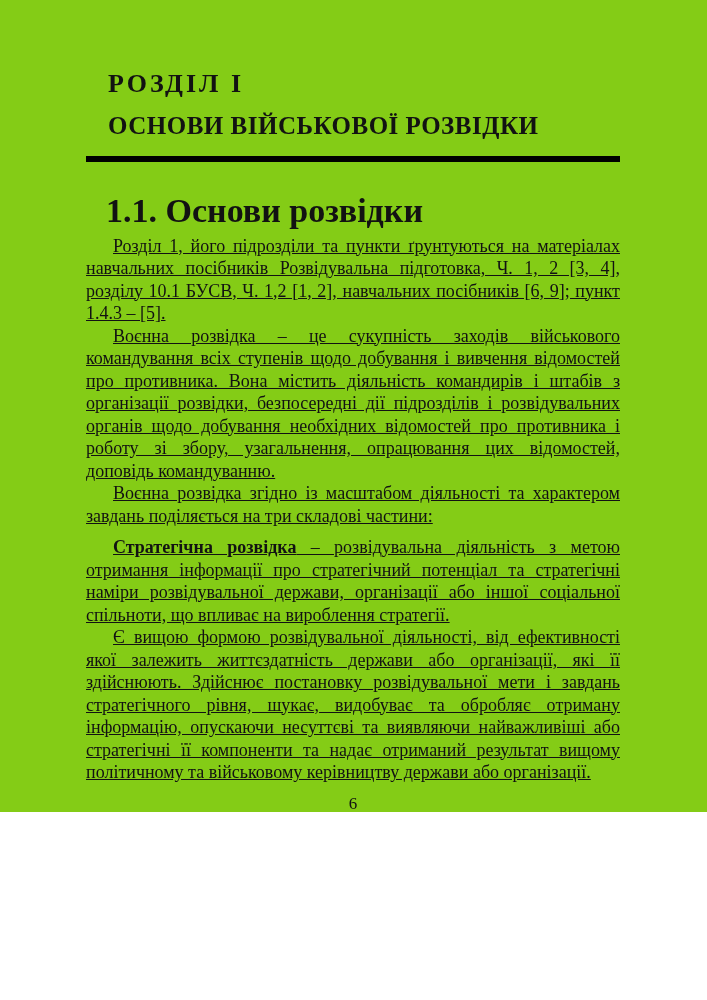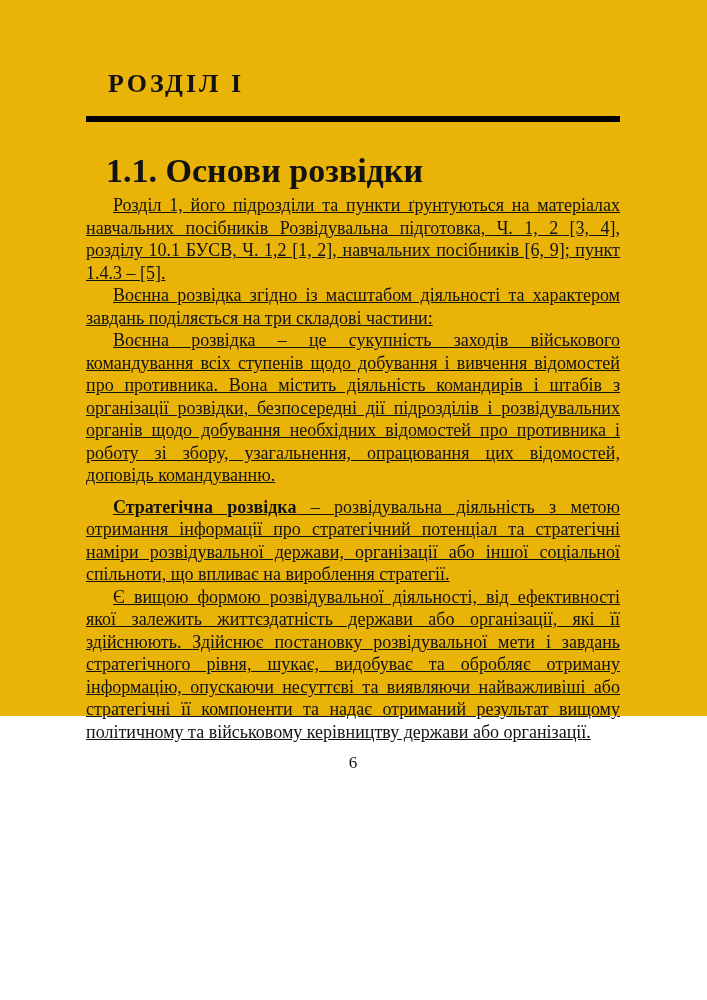--- a/index.html
+++ b/index.html
@@ -11,23 +11,23 @@
     width: 707px;
     height: 1000px;
     font-family: "Liberation Serif", serif;
     color: #121212;
     position: relative;
     overflow: hidden;
   }
   .page {
     box-sizing: border-box;
     width: 707px;
-    height: 716px;
+    height: 812px;
     padding: 68px 87px 16px 86px;
-    background: #eab308;
+    background: #84cc16;
   }
   .chapter-kicker {
     font-size: 26px;
     font-weight: bold;
     letter-spacing: 3px;
     margin: 0 0 0 22px;
     line-height: 1.25;
   }
   .chapter-title {
     font-size: 25px;
@@ -80,32 +80,33 @@
     line-height: 1;
   }
 </style>
 </head>
 <body>
 
 <div class="page">
 
   <div class="chapter-kicker">РОЗДІЛ І</div>
 
+  <div class="chapter-title">ОСНОВИ ВІЙСЬКОВОЇ РОЗВІДКИ</div>
 
   <div class="chapter-rule"></div>
 
   <div class="section-title">1.1. Основи розвідки</div>
 
   <div class="body-text">
 
     <p>Розділ 1, його підрозділи та пункти ґрунтуються на матеріалах навчальних посібників Розвідувальна підготовка, Ч. 1, 2 [3, 4], розділу 10.1 БУСВ, Ч. 1,2 [1, 2], навчальних посібників [6, 9]; пункт 1.4.3 – [5].</p>
 
+    <p>Воєнна розвідка – це сукупність заходів військового командування всіх ступенів щодо добування і вивчення відомостей про противника. Вона містить діяльність командирів і штабів з організації розвідки, безпосередні дії підрозділів і розвідувальних органів щодо добування необхідних відомостей про противника і роботу зі збору, узагальнення, опрацювання цих відомостей, доповідь командуванню.</p>
+
     <p>Воєнна розвідка згідно із масштабом діяльності та характером завдань поділяється на три складові частини:</p>
-
-    <p>Воєнна розвідка – це сукупність заходів військового командування всіх ступенів щодо добування і вивчення відомостей про противника. Вона містить діяльність командирів і штабів з організації розвідки, безпосередні дії підрозділів і розвідувальних органів щодо добування необхідних відомостей про противника і роботу зі збору, узагальнення, опрацювання цих відомостей, доповідь командуванню.</p>
 
 
     <p class="para-strategic"><span class="lead-term">Стратегічна розвідка</span><span> – розвідувальна діяльність з метою отримання інформації про стратегічний потенціал та стратегічні наміри розвідувальної держави, організації або іншої соціальної спільноти, що впливає на вироблення стратегії.</span></p>
 
     <p>Є вищою формою розвідувальної діяльності, від ефективності якої залежить життєздатність держави або організації, які її здійснюють. Здійснює постановку розвідувальної мети і завдань стратегічного рівня, шукає, видобуває та обробляє отриману інформацію, опускаючи несуттєві та виявляючи найважливіші або стратегічні її компоненти та надає отриманий результат вищому політичному та військовому керівництву держави або організації.</p>
 
   </div>
 
   <div class="page-number">6</div>
 

